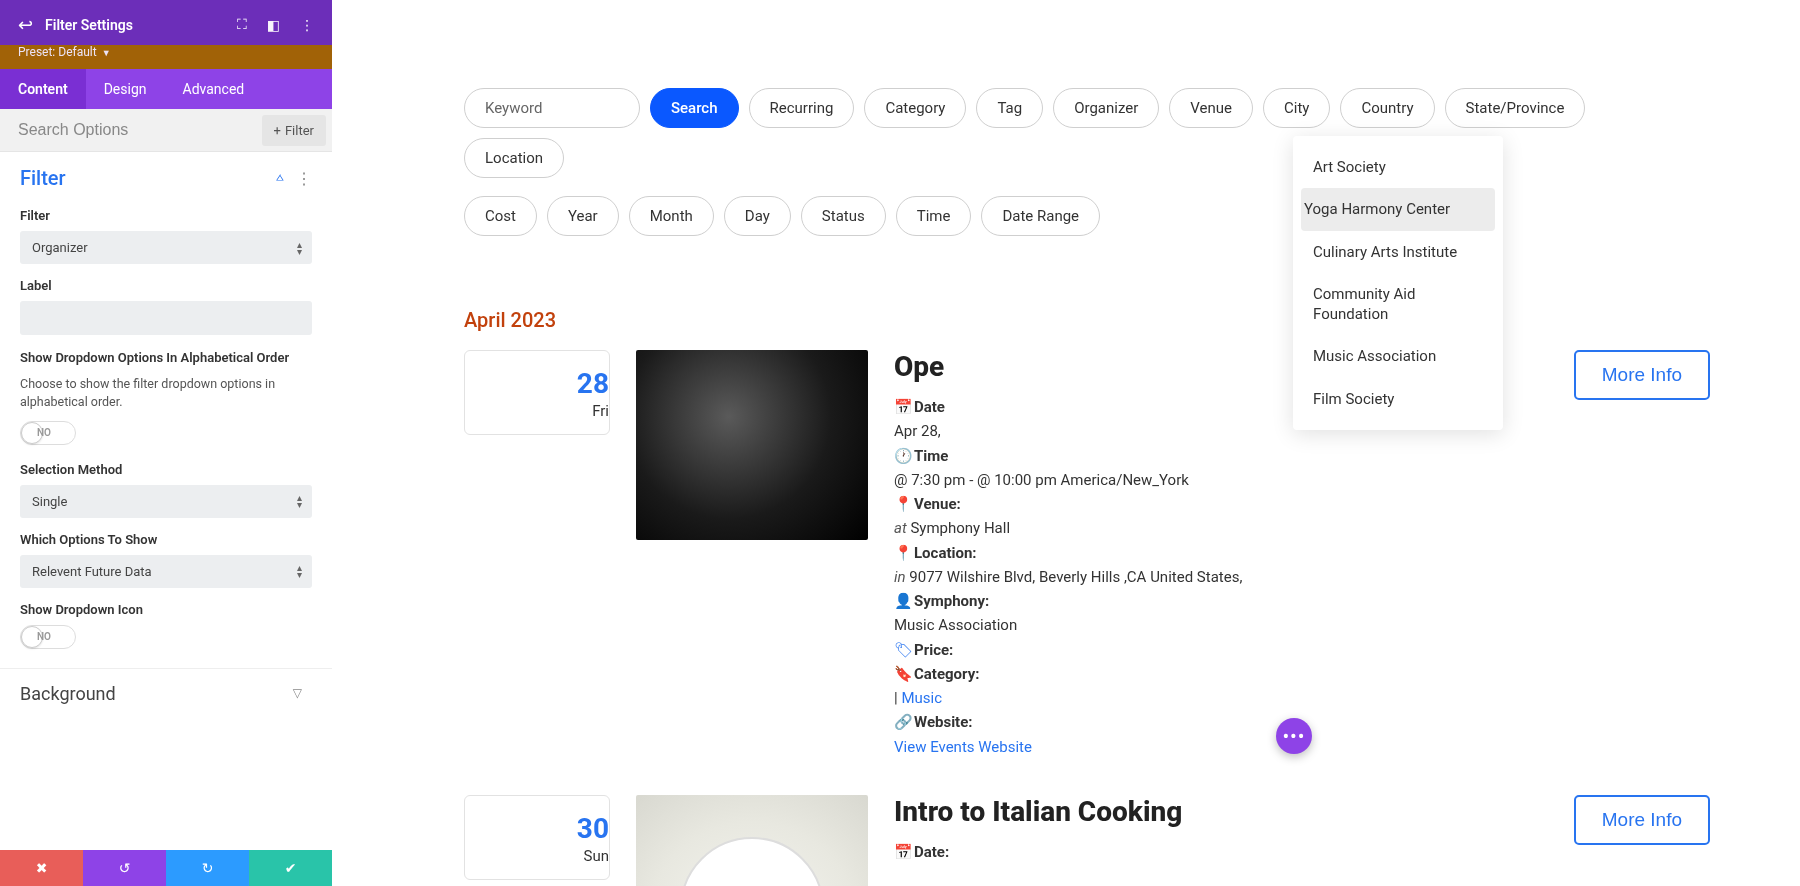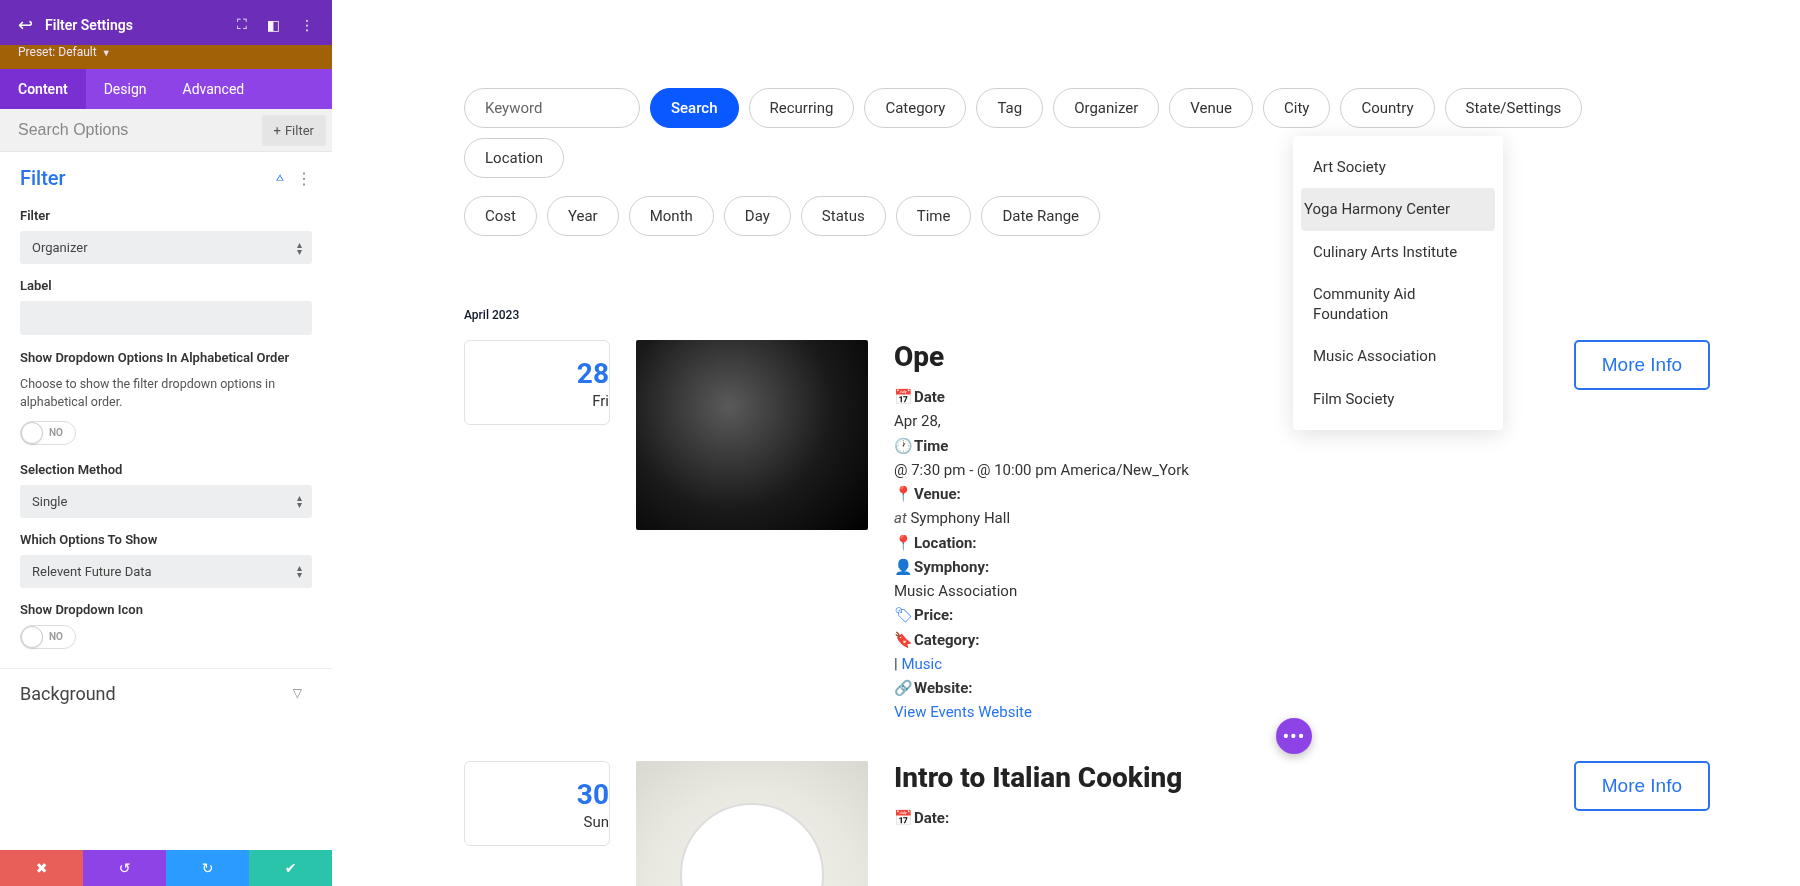--- a/index.html
+++ b/index.html
@@ -37,21 +37,21 @@
 .field-label { font-size: 13px; color: #333; font-weight: 600; margin: 14px 0 8px 0; }
 .field-label.first { margin-top: 4px; }
 .field-desc { font-size: 12.5px; color: #555; line-height: 1.45; margin-bottom: 10px; }
 
 .pseudo-select { position: relative; background: #eceef0; border-radius: 3px; padding: 9px 30px 9px 12px; font-size: 13px; color: #444; cursor: pointer; }
 .pseudo-select .arrows { position: absolute; right: 10px; top: 50%; transform: translateY(-50%); font-size: 10px; color: #666; line-height: 7px; }
 .text-input { width: 100%; background: #eceef0; border: none; border-radius: 3px; padding: 10px 12px; font-size: 13px; color: #444; outline: none; height: 34px; }
 
 .toggle { display: inline-flex; align-items: center; background: #fff; border: 1px solid #ddd; border-radius: 14px; height: 24px; width: 56px; position: relative; cursor: pointer; }
 .toggle .knob { width: 22px; height: 22px; background: #fff; border: 1px solid #ccc; border-radius: 50%; position: absolute; left: 0; top: 0; box-shadow: 0 1px 2px rgba(0,0,0,0.1); }
-.toggle .tlabel { position: absolute; right: 12px; font-size: 10px; font-weight: 600; color: #999; }
+.toggle .tlabel { position: absolute; right: 24px; font-size: 10px; font-weight: 600; color: #999; }
 
 .sect-divider { border-top: 1px solid #eee; }
 
 .sb-footer { display: flex; height: 36px; }
 .sb-footer .fb { flex: 1; display: flex; align-items: center; justify-content: center; color: #fff; cursor: pointer; font-size: 14px; }
 .fb-red { background: #e85e59; }
 .fb-purple { background: #8e43e7; }
 .fb-blue { background: #2c9bff; }
 .fb-green { background: #29c4a9; }
 
@@ -60,21 +60,21 @@
 
 .filterbar { margin-top: 88px; margin-left: 92px; margin-right: 92px; display: flex; flex-wrap: wrap; gap: 10px; }
 .pill { border: 1px solid #cfcfcf; border-radius: 22px; padding: 10px 20px; font-size: 15px; color: #333; background: #fff; cursor: pointer; white-space: nowrap; }
 .pill.search { background: #0a58ff; color: #fff; border-color: #0a58ff; font-weight: 500; }
 .pill.keyword { width: 176px; text-align: left; color: #666; cursor: text; }
 
 .organizer-dd { position: absolute; left: 961px; top: 136px; width: 210px; background: #fff; box-shadow: 0 4px 22px rgba(0,0,0,0.12); border-radius: 4px; padding: 10px 0; z-index: 50; }
 .organizer-dd .ddi { padding: 11px 20px; font-size: 15px; color: #333; cursor: pointer; line-height: 1.35; }
 .organizer-dd .ddi.sel { background: #ececec; border-radius: 4px; margin: 0 8px; padding-left: 3px; padding-right: 12px; }
 
-.month-head { margin-left: 92px; margin-top: 72px; font-size: 12px; color: #0f172a; font-weight: 500; }
+.month-head { margin-left: 92px; margin-top: 72px; font-size: 20px; color: #c2410c; font-weight: 500; }
 
 .event { display: flex; margin-left: 92px; margin-right: 50px; margin-top: 18px; gap: 26px; align-items: flex-start; }
 .datecard { border: 1px solid #e2e2e2; border-radius: 6px; width: 146px; text-align: right; padding: 16px 0 14px 0; }
 .datecard .dnum { font-size: 28px; font-weight: 700; color: #2874f0; }
 .datecard .dday { font-size: 15px; color: #333; margin-top: 2px; }
 .eimg { width: 232px; height: 190px; background: #222; border-radius: 2px; flex-shrink: 0; position: relative; overflow: hidden; }
 .eimg.singer { background: radial-gradient(circle at 40% 35%, #5a5a5a 0%, #1a1a1a 55%, #000 100%); }
 .eimg.food { background: radial-gradient(circle at 50% 70%, #f5f5f0 0%, #e8e8e0 60%, #d8d8d0 100%); }
 .eimg.food::after { content:""; position:absolute; left:50%; top:60%; transform:translate(-50%,-50%); width:140px; height:140px; border-radius:50%; background:#fff; border:2px solid #ddd; }
 .edetails { flex: 1; }
@@ -188,21 +188,21 @@
   <div class="filterbar">
     <div class="pill keyword">Keyword</div>
     <div class="pill search">Search</div>
     <div class="pill">Recurring</div>
     <div class="pill">Category</div>
     <div class="pill">Tag</div>
     <div class="pill">Organizer</div>
     <div class="pill">Venue</div>
     <div class="pill">City</div>
     <div class="pill">Country</div>
-    <div class="pill">State/Settings</div>
+    <div class="pill">State/Province</div>
     <div class="pill">Location</div>
   </div>
 
   <div class="filterbar" style="margin-top:18px;">
     <div class="pill">Cost</div>
     <div class="pill">Year</div>
     <div class="pill">Month</div>
     <div class="pill">Day</div>
     <div class="pill">Status</div>
     <div class="pill">Time</div>
@@ -228,20 +228,21 @@
     <div class="eimg singer"></div>
     <div class="edetails">
       <div class="etitle">Ope</div>
       <div class="erow"><span class="eic">📅</span><span class="elabel">Date</span></div>
       <div class="erow">Apr 28,</div>
       <div class="erow"><span class="eic">🕐</span><span class="elabel">Time</span></div>
       <div class="erow">@ 7:30 pm - @ 10:00 pm America/New_York</div>
       <div class="erow"><span class="eic">📍</span><span class="elabel">Venue:</span></div>
       <div class="erow"><span class="ital">at</span> <span>Symphony Hall</span></div>
       <div class="erow"><span class="eic">📍</span><span class="elabel">Location:</span></div>
+      <div class="erow"><span class="ital">in</span> <span>9077 Wilshire Blvd, Beverly Hills ,CA United States,</span></div>
       <div class="erow"><span class="eic">👤</span><span class="elabel">Symphony:</span></div>
       <div class="erow">Music Association</div>
       <div class="erow"><span class="eic">🏷</span><span class="elabel">Price:</span></div>
       <div class="erow"><span class="eic">🔖</span><span class="elabel">Category:</span></div>
       <div class="erow"><span>|</span> <a href="#">Music</a></div>
       <div class="erow"><span class="eic">🔗</span><span class="elabel">Website:</span></div>
       <div class="erow"><a href="#">View Events Website</a></div>
     </div>
     <button class="moreinfo">More Info</button>
   </div>

